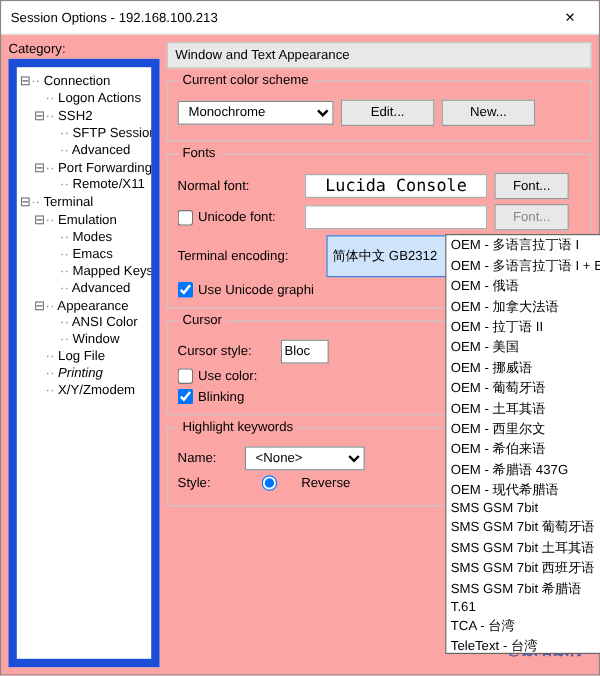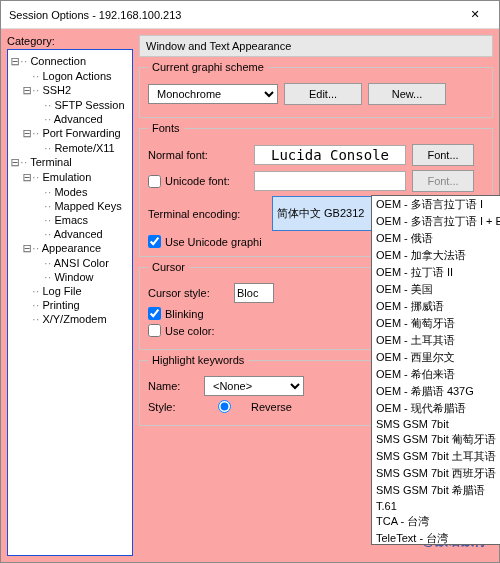--- a/index.html
+++ b/index.html
@@ -4,21 +4,21 @@
 <style>
 * { box-sizing: border-box; font-family: "Segoe UI", Tahoma, sans-serif; font-size: 11px; }
 body { margin: 0; background: #fff; width: 500px; height: 563px; overflow: hidden; }
 .window { width: 500px; height: 563px; border: 1px solid #888; background: #fca5a5; display: flex; flex-direction: column; }
 .titlebar { height: 28px; background: #fff; display: flex; align-items: center; padding: 0 4px 0 8px; border-bottom: 1px solid #ddd; }
 .titlebar .title { flex: 1; }
 .titlebar .close { width: 40px; height: 24px; display: flex; align-items: center; justify-content: center; font-size: 14px; }
 .body { flex: 1; display: flex; padding: 6px; gap: 6px; }
 .left { width: 126px; display: flex; flex-direction: column; }
 .cat-label { margin-bottom: 2px; }
-.tree { flex: 1; background: #fff; border: 1px solid #1d4ed8; padding: 4px 2px; overflow: hidden; }
+.tree { flex: 1; background: #fff; border: 7px solid #1d4ed8; padding: 4px 2px; overflow: hidden; }
 .tree-item { white-space: nowrap; padding: 1px 0; cursor: default; }
 .tree-item .tw { display: inline-block; width: 10px; text-align: center; color: #666; }
 .tree-item .dash { color: #888; }
 .right { flex: 1; display: flex; flex-direction: column; gap: 4px; position: relative; }
 .section-title { background: #e8e8e8; border: 1px solid #c8c8c8; padding: 4px 6px; font-weight: normal; }
 fieldset { border: 1px solid #c8c8c8; padding: 6px 8px 8px; margin: 0; }
 legend { padding: 0 4px; }
 .row { display: flex; align-items: center; gap: 6px; margin: 4px 0; }
 .row label { min-width: 100px; }
 select, input[type=text] { border: 1px solid #888; background: #fff; height: 20px; padding: 0 4px; }
@@ -59,36 +59,36 @@
           <div class="tree-item" style="padding-left: 0px;"><span class="tw">⊟</span><span class="dash">·· </span>Connection</div>
           <div class="tree-item" style="padding-left: 12px;"><span class="tw"></span><span class="dash">·· </span>Logon Actions</div>
           <div class="tree-item" style="padding-left: 12px;"><span class="tw">⊟</span><span class="dash">·· </span>SSH2</div>
           <div class="tree-item" style="padding-left: 24px;"><span class="tw"></span><span class="dash">·· </span>SFTP Session</div>
           <div class="tree-item" style="padding-left: 24px;"><span class="tw"></span><span class="dash">·· </span>Advanced</div>
           <div class="tree-item" style="padding-left: 12px;"><span class="tw">⊟</span><span class="dash">·· </span>Port Forwarding</div>
           <div class="tree-item" style="padding-left: 24px;"><span class="tw"></span><span class="dash">·· </span>Remote/X11</div>
           <div class="tree-item" style="padding-left: 0px;"><span class="tw">⊟</span><span class="dash">·· </span>Terminal</div>
           <div class="tree-item" style="padding-left: 12px;"><span class="tw">⊟</span><span class="dash">·· </span>Emulation</div>
           <div class="tree-item" style="padding-left: 24px;"><span class="tw"></span><span class="dash">·· </span>Modes</div>
+          <div class="tree-item" style="padding-left: 24px;"><span class="tw"></span><span class="dash">·· </span>Emacs</div>
           <div class="tree-item" style="padding-left: 24px;"><span class="tw"></span><span class="dash">·· </span>Mapped Keys</div>
-          <div class="tree-item" style="padding-left: 24px;"><span class="tw"></span><span class="dash">·· </span>Emacs</div>
           <div class="tree-item" style="padding-left: 24px;"><span class="tw"></span><span class="dash">·· </span>Advanced</div>
           <div class="tree-item" style="padding-left: 12px;"><span class="tw">⊟</span><span class="dash">·· </span>Appearance</div>
           <div class="tree-item" style="padding-left: 24px;"><span class="tw"></span><span class="dash">·· </span>ANSI Color</div>
           <div class="tree-item" style="padding-left: 24px;"><span class="tw"></span><span class="dash">·· </span>Window</div>
           <div class="tree-item" style="padding-left: 12px;"><span class="tw"></span><span class="dash">·· </span>Log File</div>
-          <div class="tree-item" style="padding-left: 12px;"><span class="tw"></span><span class="dash">·· </span>Printing</div>
+          <div class="tree-item" style="padding-left: 12px; font-style: italic;"><span class="tw"></span><span class="dash">·· </span>Printing</div>
           <div class="tree-item" style="padding-left: 12px;"><span class="tw"></span><span class="dash">·· </span>X/Y/Zmodem</div>
         </div>
     </div>
     <div class="right">
       <div class="section-title">Window and Text Appearance</div>
 
       <fieldset>
-        <legend>Current graphi scheme</legend>
+        <legend>Current color scheme</legend>
         <div class="row scheme-row">
           <select><option>Monochrome</option></select>
           <button>Edit...</button>
           <button>New...</button>
         </div>
       </fieldset>
 
       <fieldset>
         <legend>Fonts</legend>
         <div class="row">
@@ -116,27 +116,27 @@
           <span>Use Unicode graphi</span>
         </div>
       </fieldset>
 
       <fieldset>
         <legend>Cursor</legend>
         <div class="row">
           <label style="min-width:80px">Cursor style:</label>
           <span class="cursor-style">Bloc</span>
         </div>
+        <div class="chk" style="margin:4px 0">
+          <input type="checkbox" style="">
+          <span>Use color:</span>
+        </div>
         <div class="chk">
           <input type="checkbox" checked="" style="">
           <span>Blinking</span>
-        </div>
-        <div class="chk" style="margin:4px 0">
-          <input type="checkbox" style="">
-          <span>Use color:</span>
         </div>
       </fieldset>
 
       <fieldset>
         <legend>Highlight keywords</legend>
         <div class="row">
           <label style="min-width:50px">Name:</label>
           <select style="width:100px"><option>&lt;None&gt;</option></select>
         </div>
         <div class="row radio-row">

